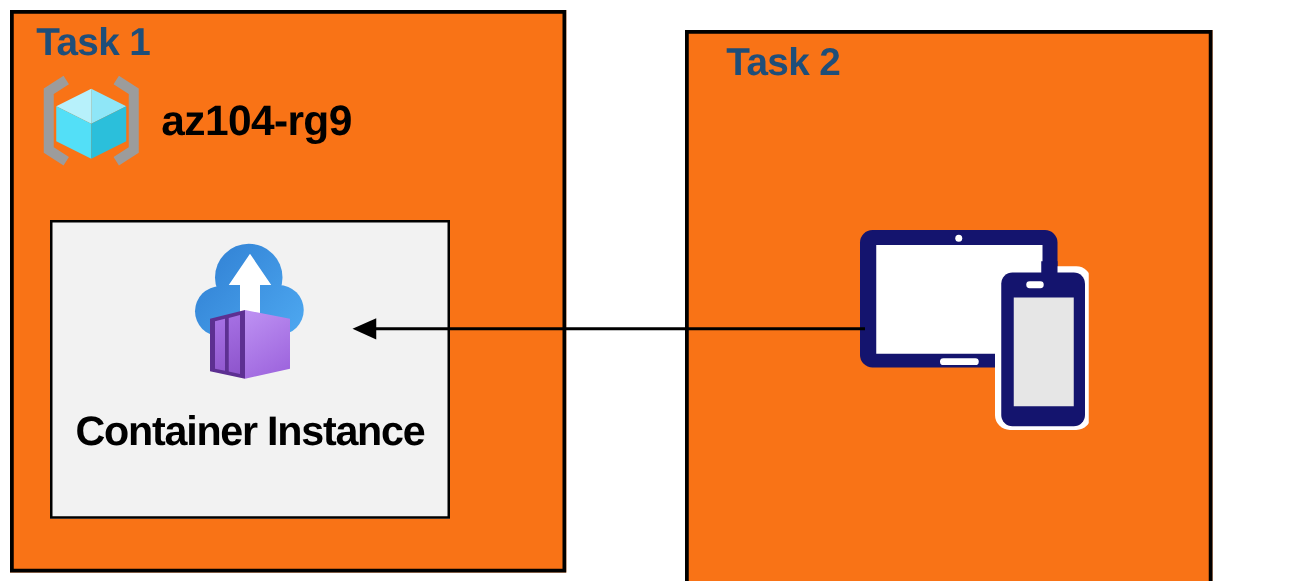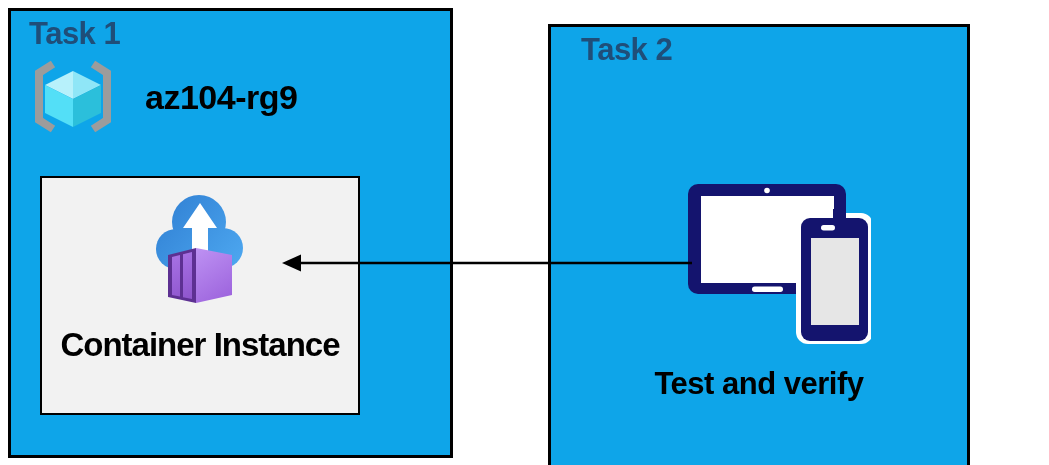--- a/index.html
+++ b/index.html
@@ -1,32 +1,32 @@
 <!DOCTYPE html>
 <html><head>
 <meta charset="utf-8">
 <style>
   html,body{margin:0;padding:0;background:#fff;}
   .canvas{
     position:relative;width:1049px;height:465px;background:#ffffff;
     font-family:"Liberation Sans",sans-serif;overflow:hidden;
   }
   .task-box{
-    position:absolute;box-sizing:border-box;border:3px solid #000;background:#0ea5e9;padding-left:36px;
+    position:absolute;box-sizing:border-box;border:3px solid #000;background:#f97316;padding-left:36px;
   }
   #task1{left:8px;top:8px;width:445px;height:450px;}
   #task2{left:548px;top:24px;width:422px;height:450px;}
   .task-title{
     position:absolute;font-size:31px;font-weight:bold;color:#1F4E79;
     letter-spacing:-0.5px;white-space:nowrap;
   }
   #task1 .task-title{left:18px;top:5px;}
   #task2 .task-title{left:30px;top:5px;}
   .rg-row{
-    position:absolute;left:18px;top:48px;display:flex;align-items:center;gap:28px;
+    position:absolute;left:18px;top:48px;display:flex;align-items:center;gap:12px;
   }
   .rg-name{font-size:34px;font-weight:bold;color:#000;letter-spacing:-0.5px;}
   .ci-box{
     position:absolute;box-sizing:border-box;left:29px;top:165px;width:320px;height:239px;
     background:#F2F2F2;border:2px solid #000;
   }
   .ci-icon{position:absolute;left:50%;margin-left:-45px;top:14px;}
   .ci-label{
     position:absolute;left:0;right:0;top:148px;text-align:center;
     font-size:33px;font-weight:bold;color:#000;letter-spacing:-1px;white-space:nowrap;
@@ -105,21 +105,20 @@
 
       <rect x="111" y="32" width="77" height="131" rx="12" fill="#FFFFFF"></rect>
 
       <rect x="148" y="28" width="13" height="10" fill="#14146E"></rect>
 
       <rect x="116" y="37" width="67" height="123" rx="9" fill="#14146E"></rect>
       <rect x="126" y="57" width="48" height="87" fill="#E6E6E6"></rect>
       <rect x="136" y="44" width="14" height="5.5" rx="2.7" fill="#FFFFFF"></rect>
     </svg>
 
-    <div class="t2-caption">Test and verify</div>
   </div>
 
   <svg class="connector" width="412" height="24" viewBox="0 0 412 24">
     <line x1="18" y1="12" x2="412" y2="12" stroke="#000000" stroke-width="2.5"></line>
     <polygon points="2,12 21,3.5 21,20.5" fill="#000000"></polygon>
   </svg>
 
 </div>
 
 </body></html>

